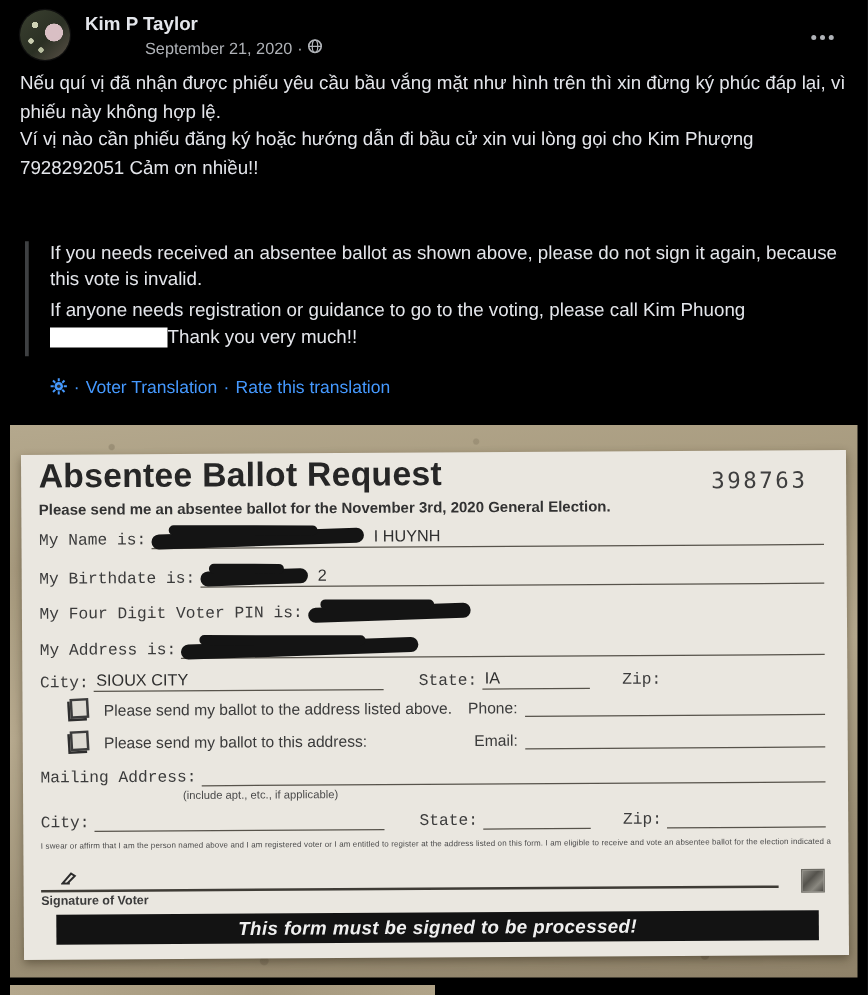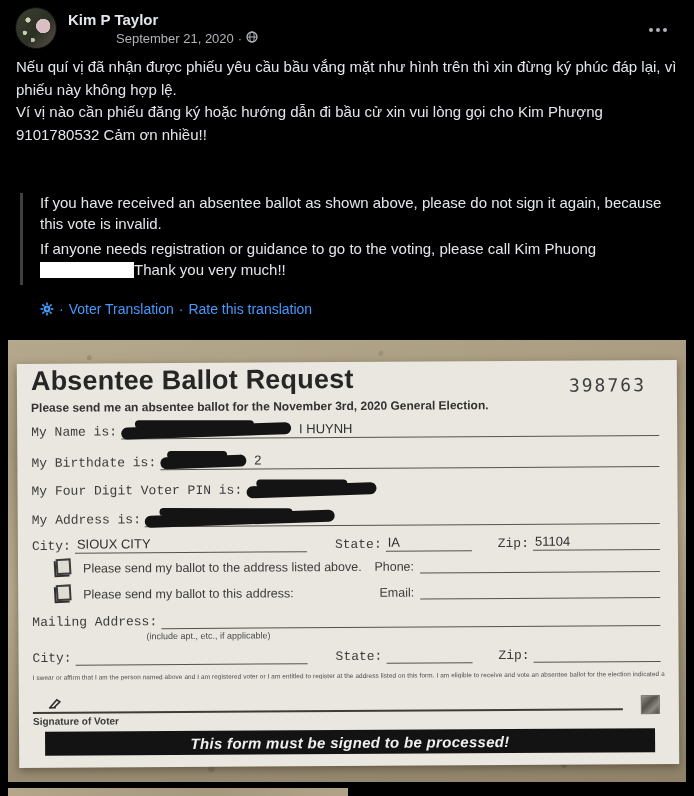--- a/index.html
+++ b/index.html
@@ -108,25 +108,25 @@
     </span>
   </div>
   <div class="more-btn">
     <i></i>
       <i></i>
       <i></i>
   </div>
 
   <div class="post-text">
     <p>Nếu quí vị đã nhận được phiếu yêu cầu bầu vắng mặt như hình trên thì xin đừng ký phúc đáp lại, vì phiếu này không hợp lệ.</p>
-    <p>Ví vị nào cần phiếu đăng ký hoặc hướng dẫn đi bầu cử xin vui lòng gọi cho Kim Phượng 9101780532 Cảm ơn nhiều!!</p>
+    <p>Ví vị nào cần phiếu đăng ký hoặc hướng dẫn đi bầu cử xin vui lòng gọi cho Kim Phượng 7928292051 Cảm ơn nhiều!!</p>
   </div>
 
   <div class="translation">
-    <p>If you have received an absentee ballot as shown above, please do not sign it again, because this vote is invalid.</p>
+    <p>If you needs received an absentee ballot as shown above, please do not sign it again, because this vote is invalid.</p>
     <p><span>If anyone needs registration or guidance to go to the voting, please call Kim Phuong</span>
       <span class="redaction"></span><span>Thank you very much!!</span></p>
   </div>
 
   <div class="trans-controls">
     <span class="gear-wrap">
       <svg width="14" height="14" viewBox="0 0 14 14">
         <g stroke="#4599ff" stroke-width="1.6">
           <line x1="7" y1="0.5" x2="7" y2="3"></line>
             <line x1="7" y1="11" x2="7" y2="13.5"></line>
@@ -188,23 +188,20 @@
       <div class="frow" style="top:172px">
         <span class="lbl">City:</span>
         <span class="line short" style="width:232px">
             <span class="fill-val">SIOUX CITY</span>
           </span>
         <span class="lbl" style="margin-left:28px">State:</span>
         <span class="line short" style="width:86px">
             <span class="fill-val">IA</span>
           </span>
         <span class="lbl" style="margin-left:26px">Zip:</span>
-        <span class="line">
-            <span class="fill-val">51104</span>
-          </span>
       </div>
 
       <div class="chkrow" style="top:196px">
         <span class="checkbox"></span>
         <span class="opt">Please send my ballot to the address listed above.</span>
         <span class="right-lbl">Phone:</span>
         <span class="rline"></span>
       </div>
 
       <div class="chkrow" style="top:222px">

